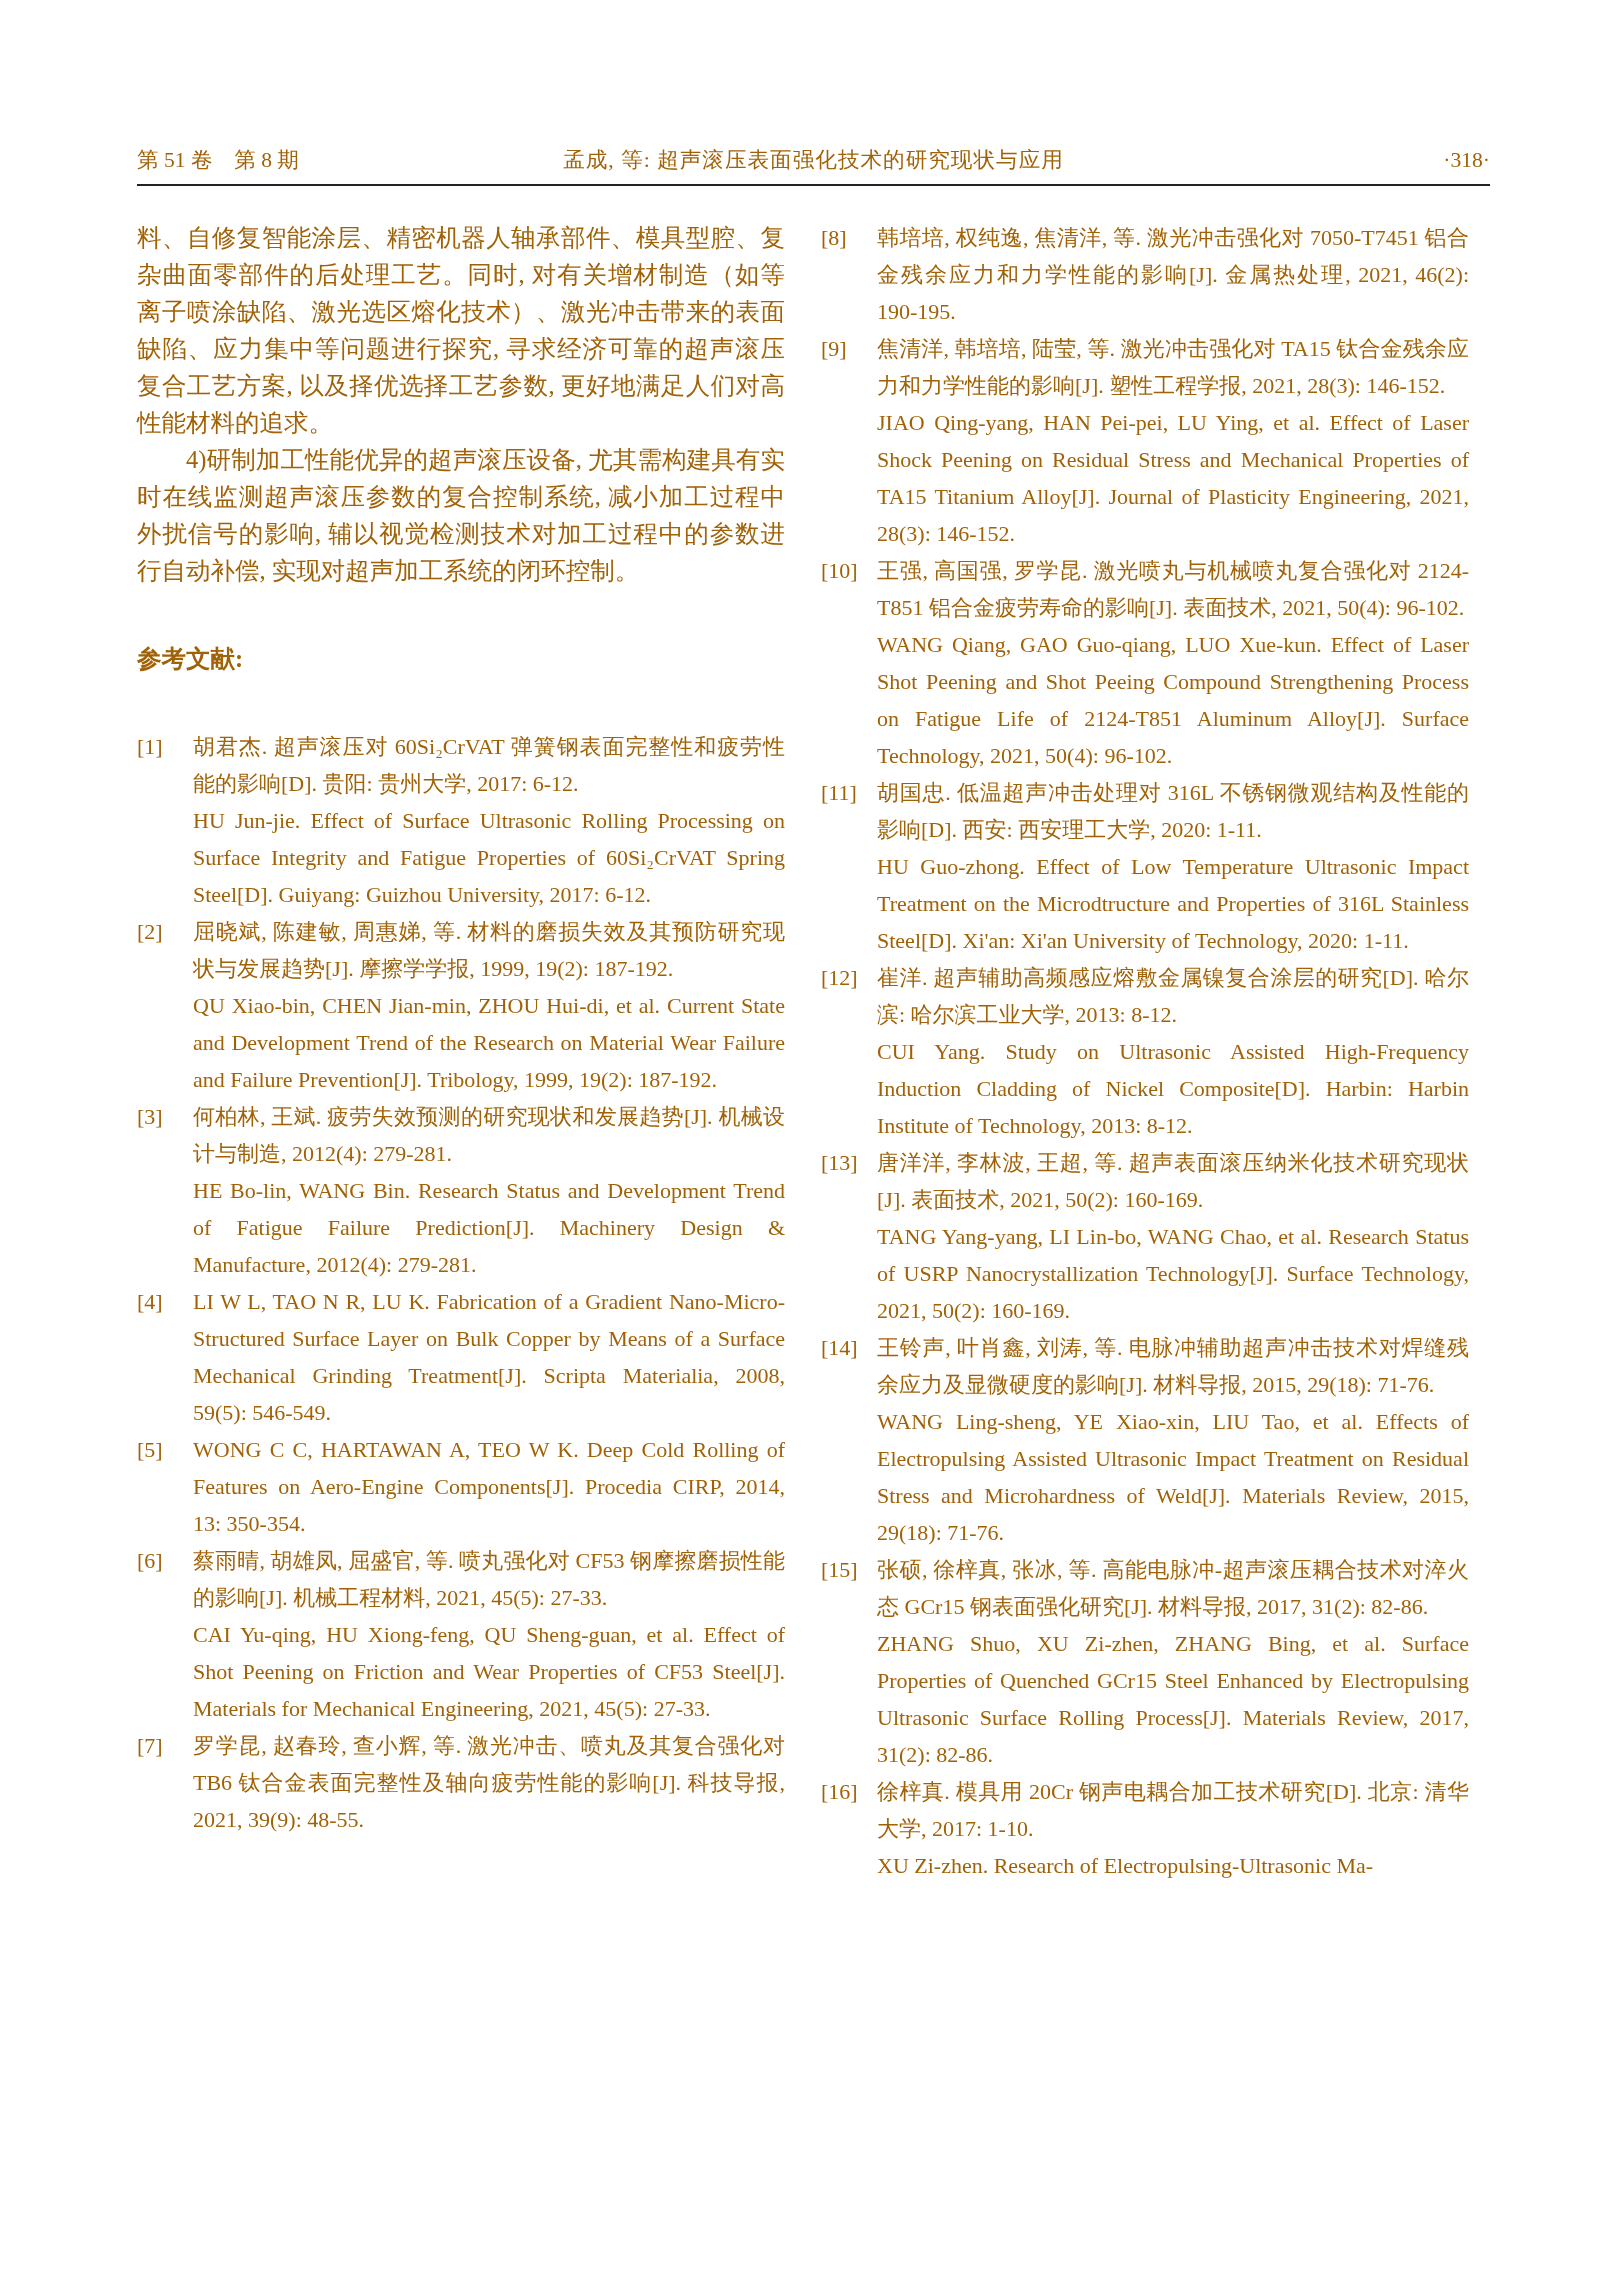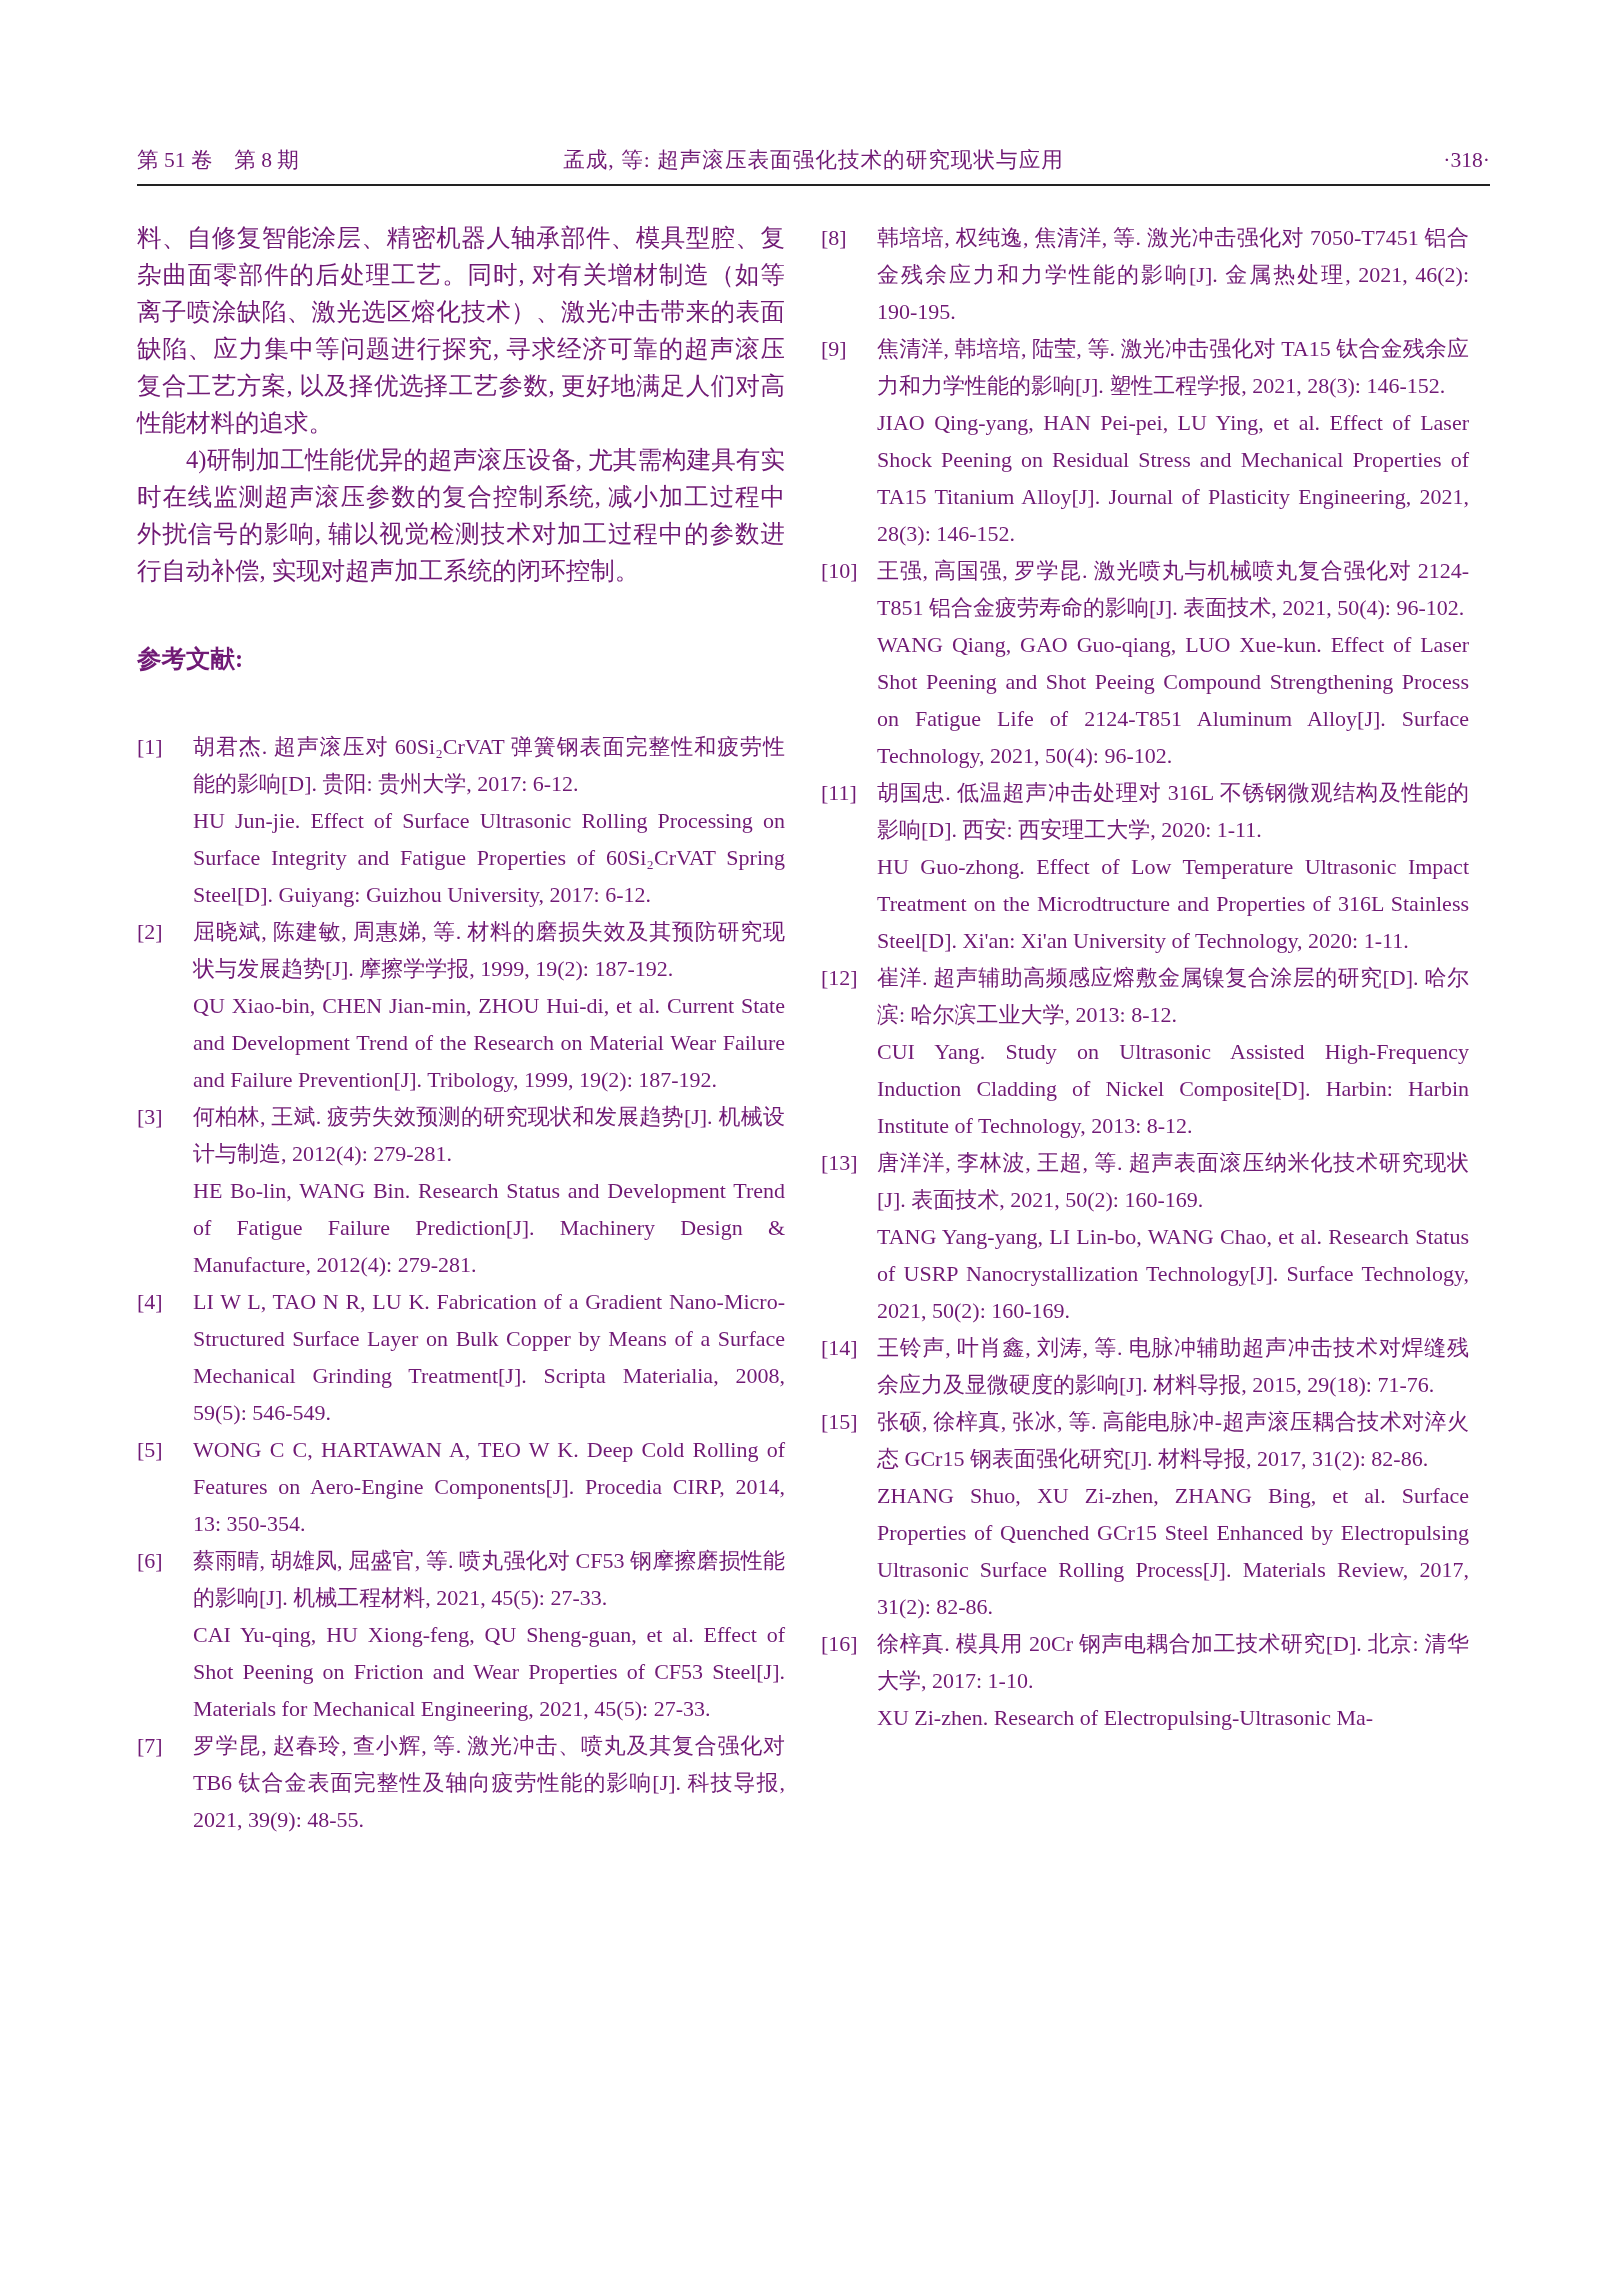--- a/index.html
+++ b/index.html
@@ -9,21 +9,21 @@
   }
   .page {
     position: relative;
     width: 1621px;
     height: 2293px;
     background: #ffffff;
     margin: 0 auto;
     box-sizing: border-box;
     padding: 145px 131px 39px 137px;
     font-family: "Liberation Serif", "DejaVu Serif", serif;
-    color: #701a75;
+    color: #a16207;
     overflow: hidden;
   }
   .page-header {
     display: grid;
     grid-template-columns: 1fr auto 1fr;
     align-items: baseline;
     font-size: 21.6px;
     padding-bottom: 9.8px;
     border-bottom: 2px solid #222222;
   }
@@ -154,20 +154,21 @@
             <p class="ref-par">CUI Yang. Study on Ultrasonic Assisted High-Frequency Induction Cladding of Nickel Composite[D]. Harbin: Harbin Institute of Technology, 2013: 8-12.</p>
           </div>
           <div class="ref">
             <span class="ref-num">[13]</span>
             <p class="ref-par">唐洋洋, 李林波, 王超, 等. 超声表面滚压纳米化技术研究现状[J]. 表面技术, 2021, 50(2): 160-169.</p>
             <p class="ref-par">TANG Yang-yang, LI Lin-bo, WANG Chao, et al. Research Status of USRP Nanocrystallization Technology[J]. Surface Technology, 2021, 50(2): 160-169.</p>
           </div>
           <div class="ref">
             <span class="ref-num">[14]</span>
             <p class="ref-par">王铃声, 叶肖鑫, 刘涛, 等. 电脉冲辅助超声冲击技术对焊缝残余应力及显微硬度的影响[J]. 材料导报, 2015, 29(18): 71-76.</p>
+            <p class="ref-par">WANG Ling-sheng, YE Xiao-xin, LIU Tao, et al. Effects of Electropulsing Assisted Ultrasonic Impact Treatment on Residual Stress and Microhardness of Weld[J]. Materials Review, 2015, 29(18): 71-76.</p>
           </div>
           <div class="ref">
             <span class="ref-num">[15]</span>
             <p class="ref-par">张硕, 徐梓真, 张冰, 等. 高能电脉冲-超声滚压耦合技术对淬火态 GCr15 钢表面强化研究[J]. 材料导报, 2017, 31(2): 82-86.</p>
             <p class="ref-par">ZHANG Shuo, XU Zi-zhen, ZHANG Bing, et al. Surface Properties of Quenched GCr15 Steel Enhanced by Electropulsing Ultrasonic Surface Rolling Process[J]. Materials Review, 2017, 31(2): 82-86.</p>
           </div>
           <div class="ref">
             <span class="ref-num">[16]</span>
             <p class="ref-par">徐梓真. 模具用 20Cr 钢声电耦合加工技术研究[D]. 北京: 清华大学, 2017: 1-10.</p>
             <p class="ref-par">XU Zi-zhen. Research of Electropulsing-Ultrasonic Ma-</p>

